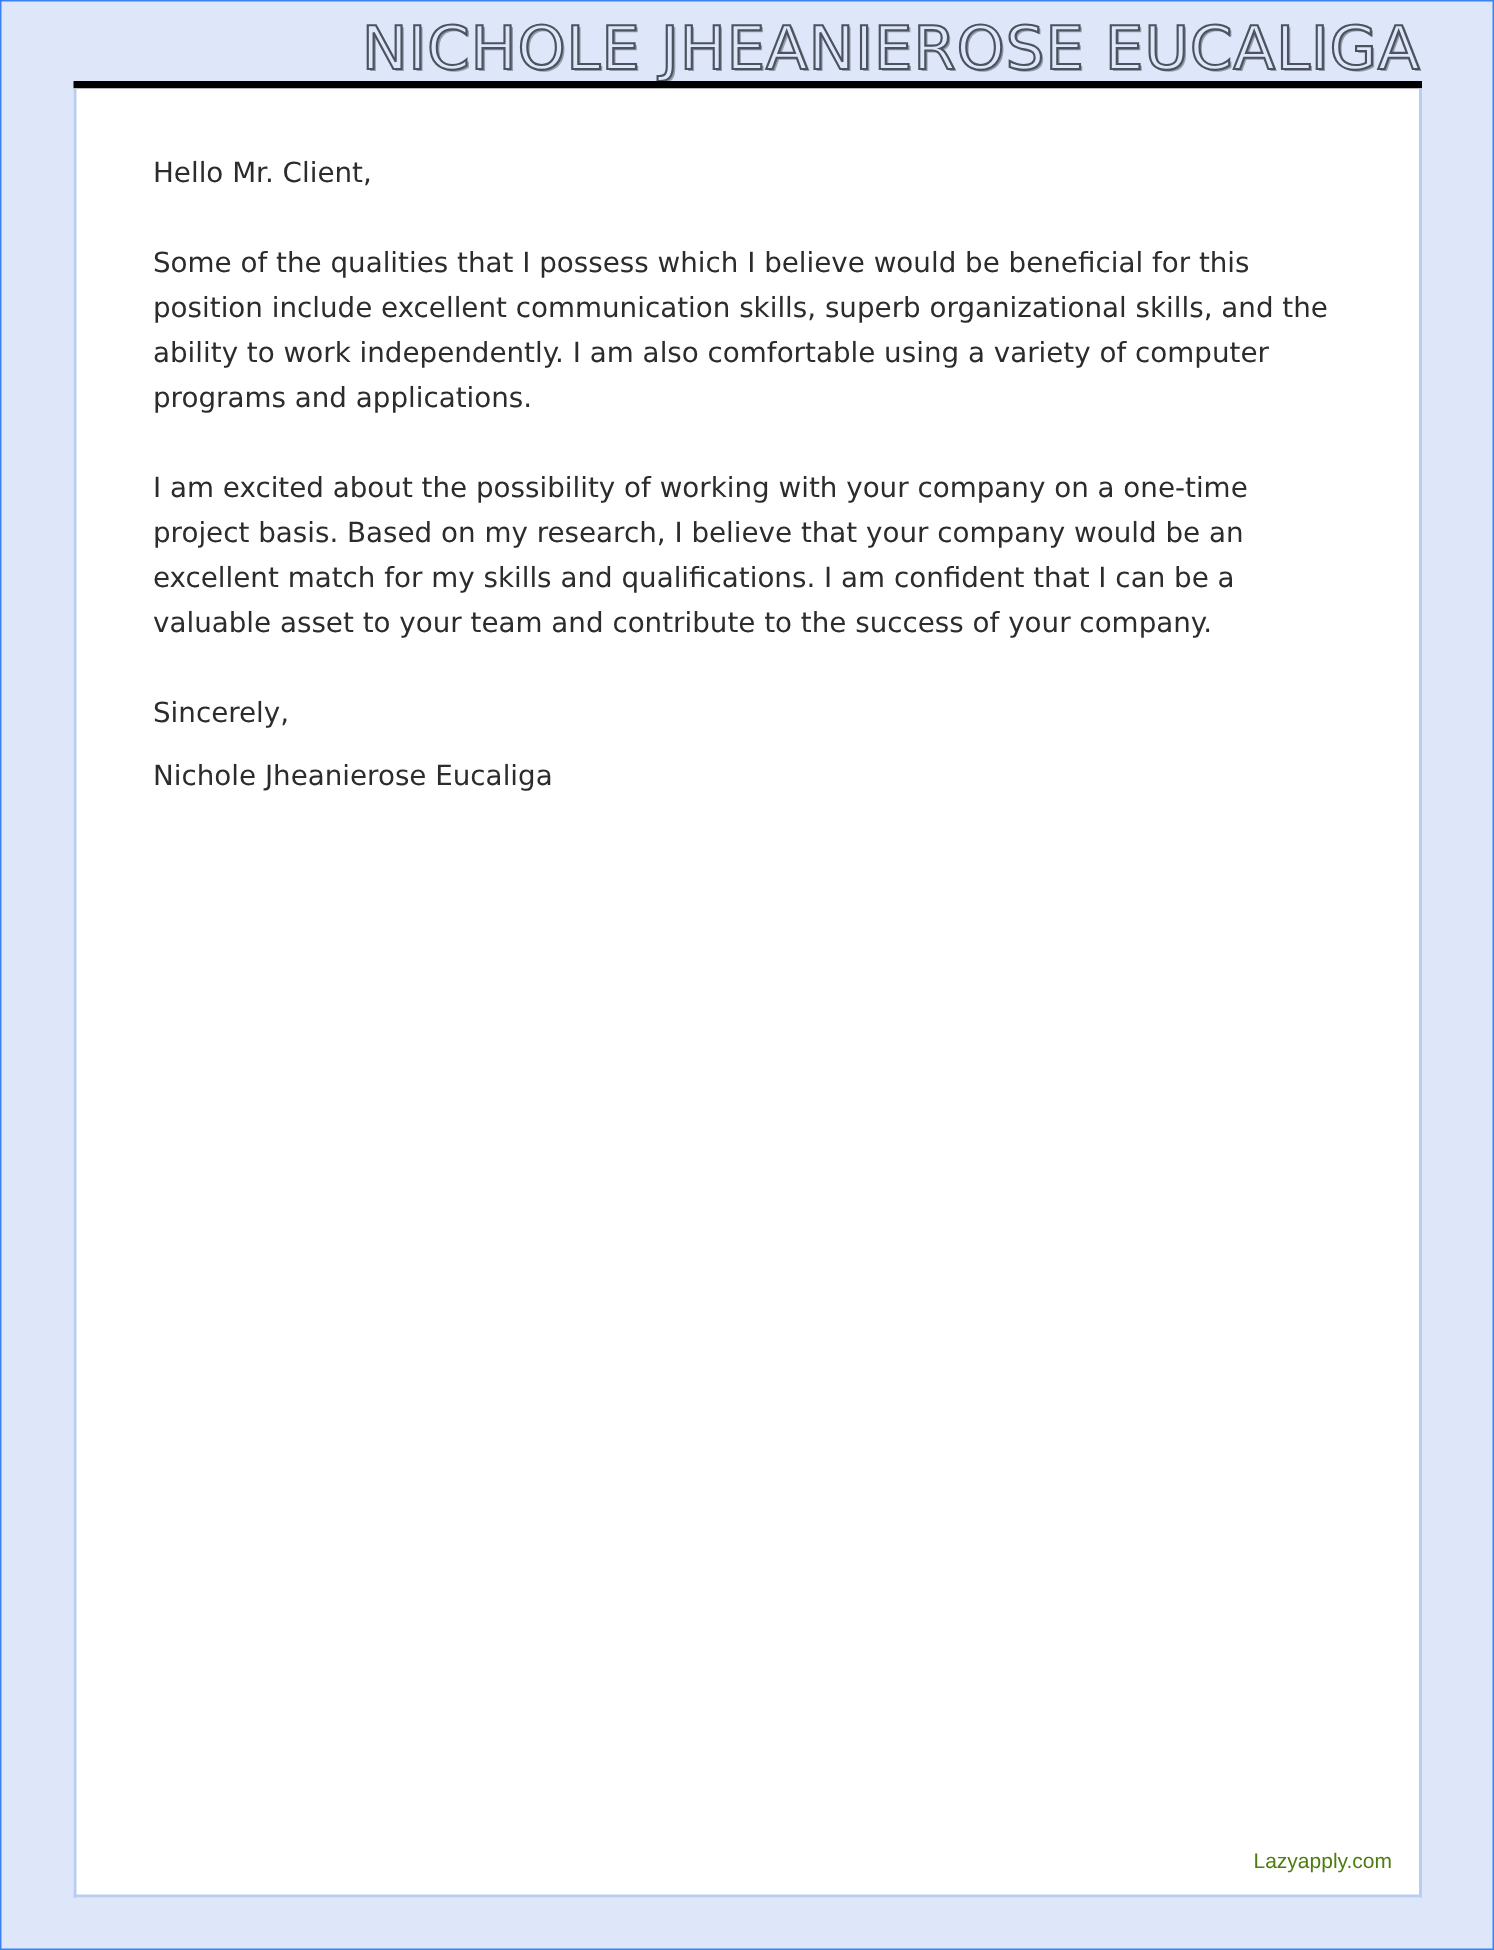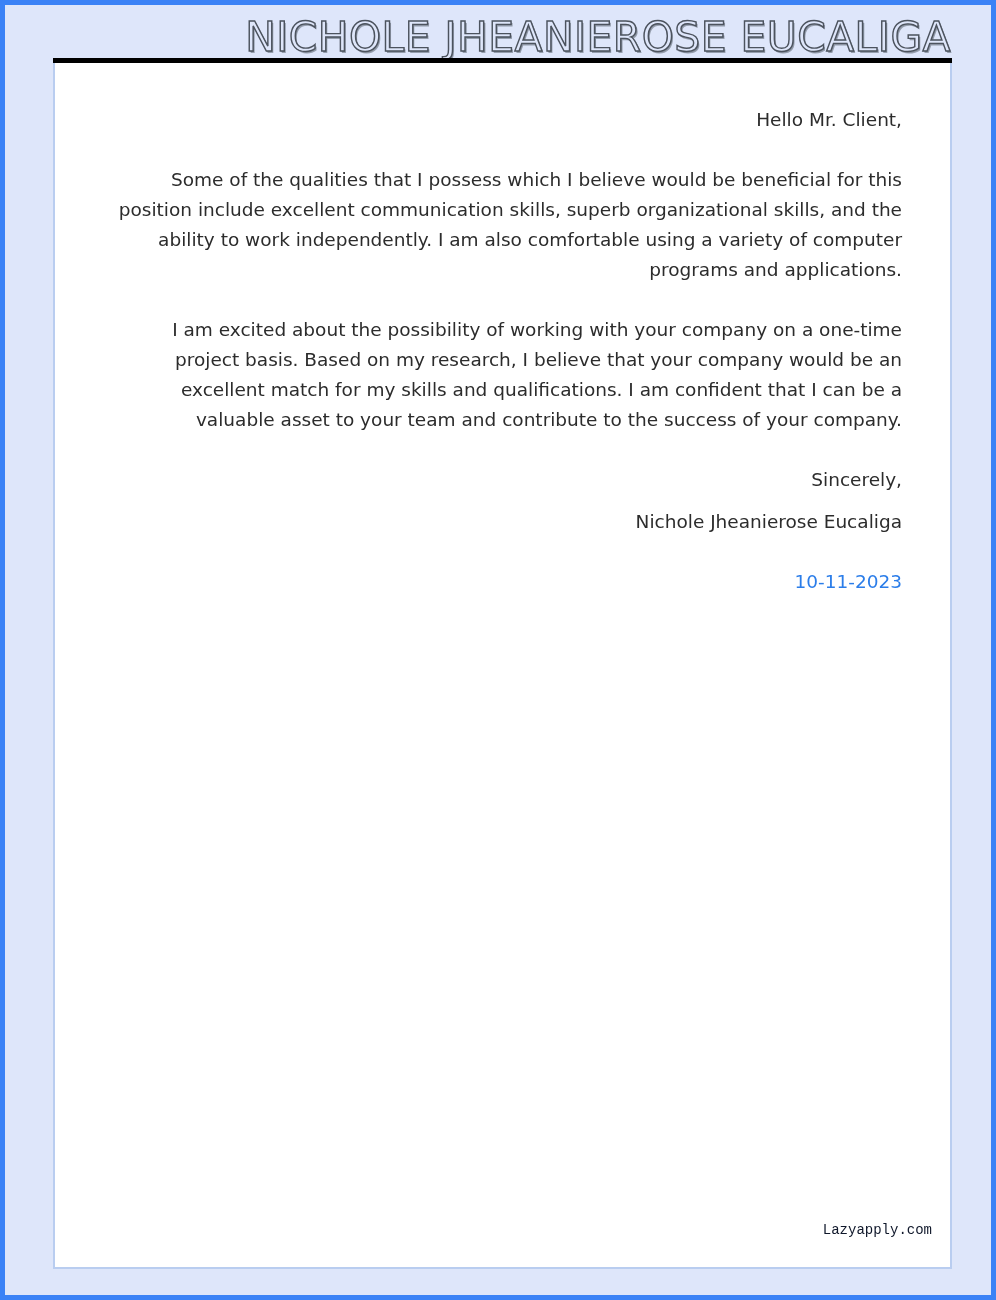--- a/index.html
+++ b/index.html
@@ -15,23 +15,22 @@
   }
 
   
   .page-frame {
     position: absolute;
     left: 0;
     top: 0;
     width: 996px;
     height: 1300px;
     box-sizing: border-box;
-    border: 5px solid #3b82f6;
+    border: 1px solid #3b82f6;
     background: #dee6fa;
-    text-align: right;
   }
 
   
   .header-band {
     position: absolute;
     left: 6px;
     top: 6px;
     width: 984px;
     height: 47px;
     display: flex;
@@ -107,25 +106,25 @@
   }
 
   .signature-date {
     margin: 0;
     color: #2b7de9;
   }
 
   .footer-note {
     position: absolute;
     right: 18px;
-    bottom: 28px;
-    font-family: Liberation Mono, monospace;
+    bottom: 14px;
+    font-family: Liberation Sans, sans-serif;
     font-size: 14px;
     line-height: 18px;
-    color: #0f172a;
+    color: #4d7c0f;
   }
 </style>
 </head>
 <body>
 
 <div class="page-frame">
 
   <div class="header-band">
     <div class="doc-title">NICHOLE JHEANIEROSE EUCALIGA</div>
   </div>
@@ -141,21 +140,20 @@
 
       <p>Some of the qualities that I possess which I believe would be beneficial for this position include excellent communication skills, superb organizational skills, and the ability to work independently. I am also comfortable using a variety of computer programs and applications.</p>
 
       <p>I am excited about the possibility of working with your company on a one-time project basis. Based on my research, I believe that your company would be an excellent match for my skills and qualifications. I am confident that I can be a valuable asset to your team and contribute to the success of your company.</p>
 
 
       <p class="tight">Sincerely,</p>
 
       <p class="signature-name">Nichole Jheanierose Eucaliga</p>
 
-      <p class="signature-date">10-11-2023</p>
 
     </div>
 
     <div class="footer-note">Lazyapply.com</div>
 
   </div>
 
 </div>
 
 </body></html>

